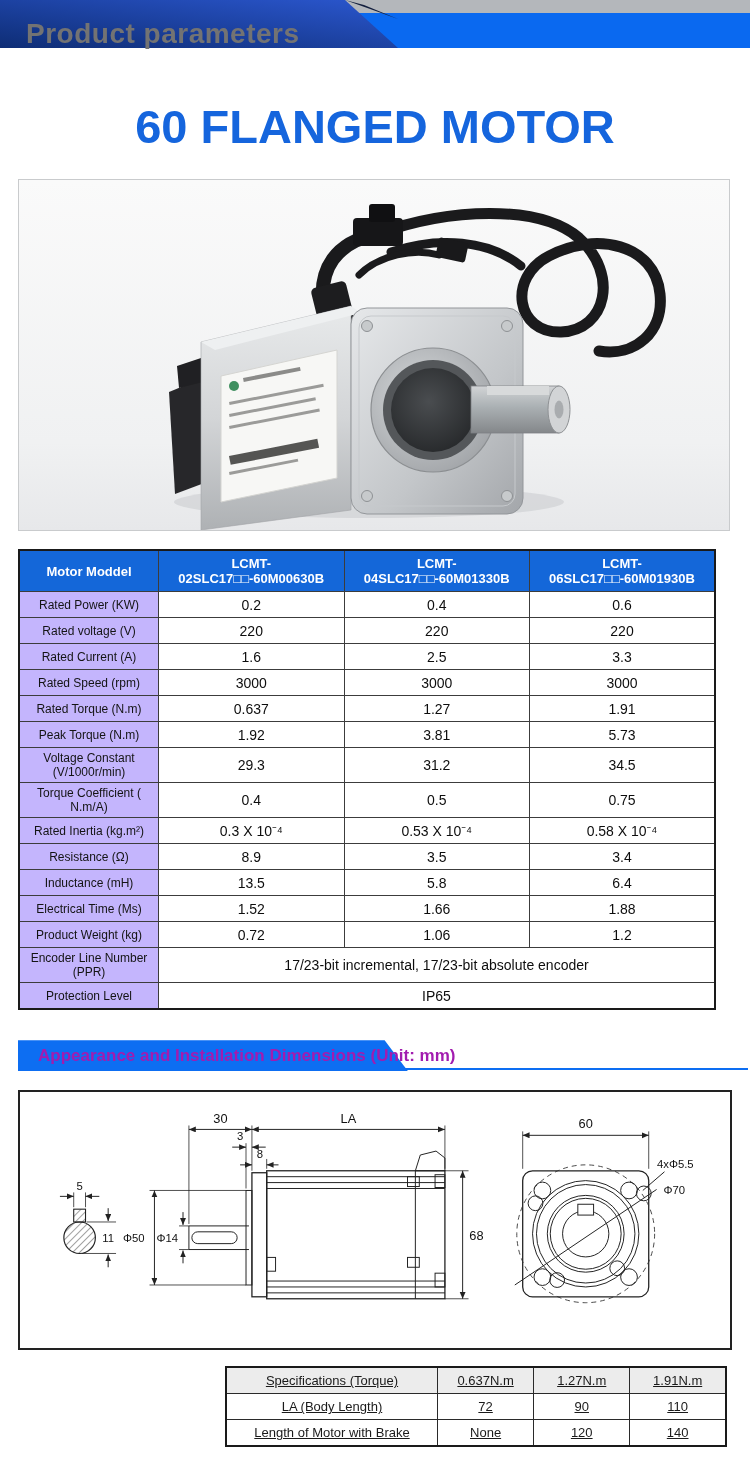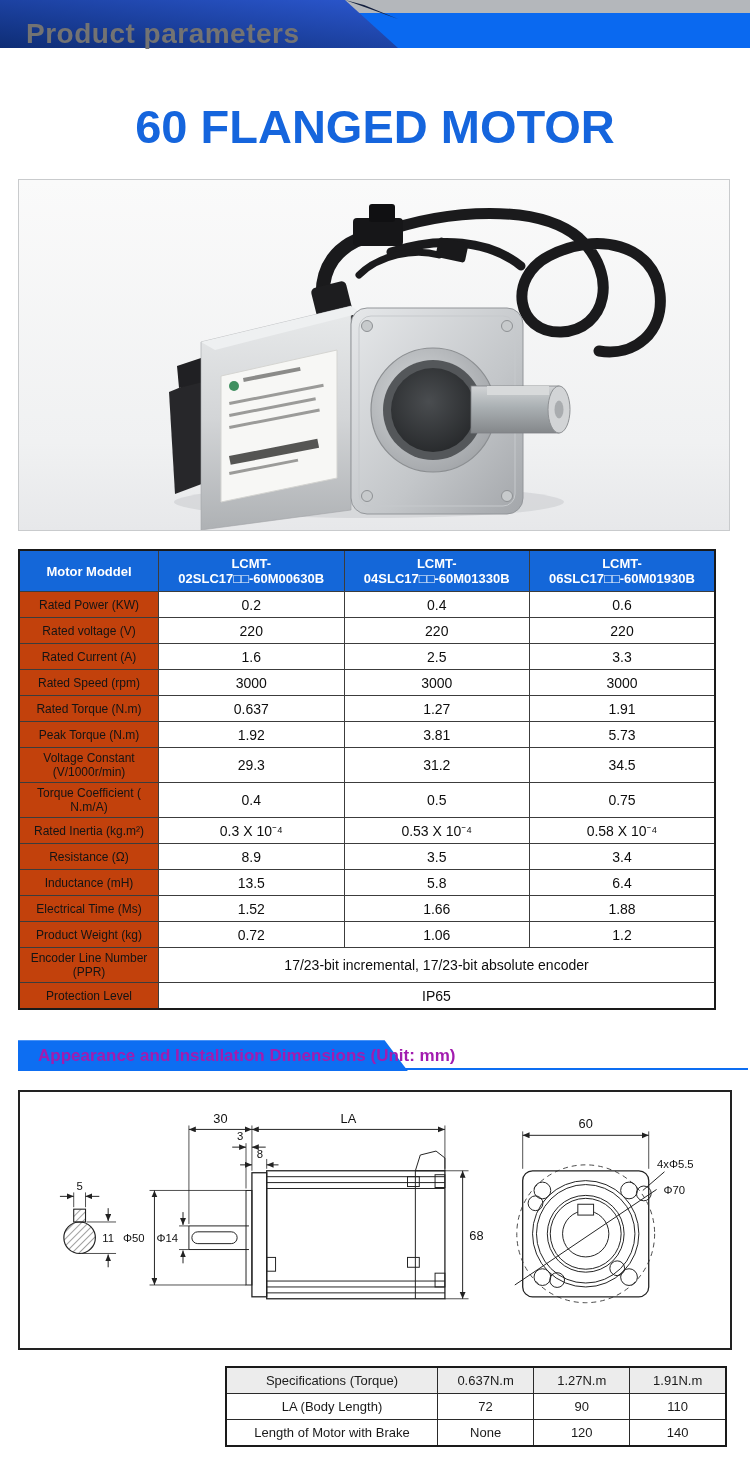--- a/index.html
+++ b/index.html
@@ -32,21 +32,21 @@
     table-layout:fixed;
   }
   .spec-table th,.spec-table td{
     border:1px solid #3c3c3c;text-align:center;vertical-align:middle;
   }
   .spec-table thead th{
     background:#1467d9;color:#ffffff;font-size:13px;font-weight:bold;
     padding:5px 1px;height:16px;
   }
   .spec-table th.lbl{
-    background:#c2410c;font-weight:normal;font-size:12px;color:#141414;
+    background:#c4b5fd;font-weight:normal;font-size:12px;color:#141414;
     padding:3px 3px;width:136px;
   }
   .spec-table td.val{
     font-size:14px;padding:3px 2px;height:19px;color:#0d0d0d;
   }
   
   .sec-banner{position:relative;height:31px;margin:30px 2px 0 18px;}
   .sec-banner .underline{
     position:absolute;left:0;right:0;bottom:1px;height:2px;background:#0d6ef2;
   }
@@ -62,21 +62,21 @@
   .drawing-frame{
     margin:19px 18px 0 18px;border:2px solid #222;width:710px;height:256px;
     box-sizing:content-box;background:#fff;
   }
   
   .dim-table{
     margin:16px 0 0 225px;width:502px;border:2px solid #1a1a1a;table-layout:fixed;
   }
   .dim-table th,.dim-table td{
     border:1px solid #2a2a2a;text-align:center;font-size:13px;color:#1a1a1a;
-    padding:4px 2px;height:17px;font-weight:normal;
+    padding:4px 2px;height:17px;font-weight:normal;text-decoration:underline;
   }
   .dim-table thead th{background:#ececec;}
   .dim-table th.dlbl{width:206px;background:#ffffff;}
   
   .dt{font-family:"Liberation Sans",sans-serif;font-size:13px;fill:#111;text-anchor:middle;}
   .dts{font-family:"Liberation Sans",sans-serif;font-size:11.5px;fill:#111;text-anchor:middle;}
   .ol{fill:none;stroke:#222;stroke-width:1.3;}
   .ol2{fill:none;stroke:#222;stroke-width:1;}
   .ext{stroke:#222;stroke-width:0.8;}
   .dim{stroke:#222;stroke-width:1;}

